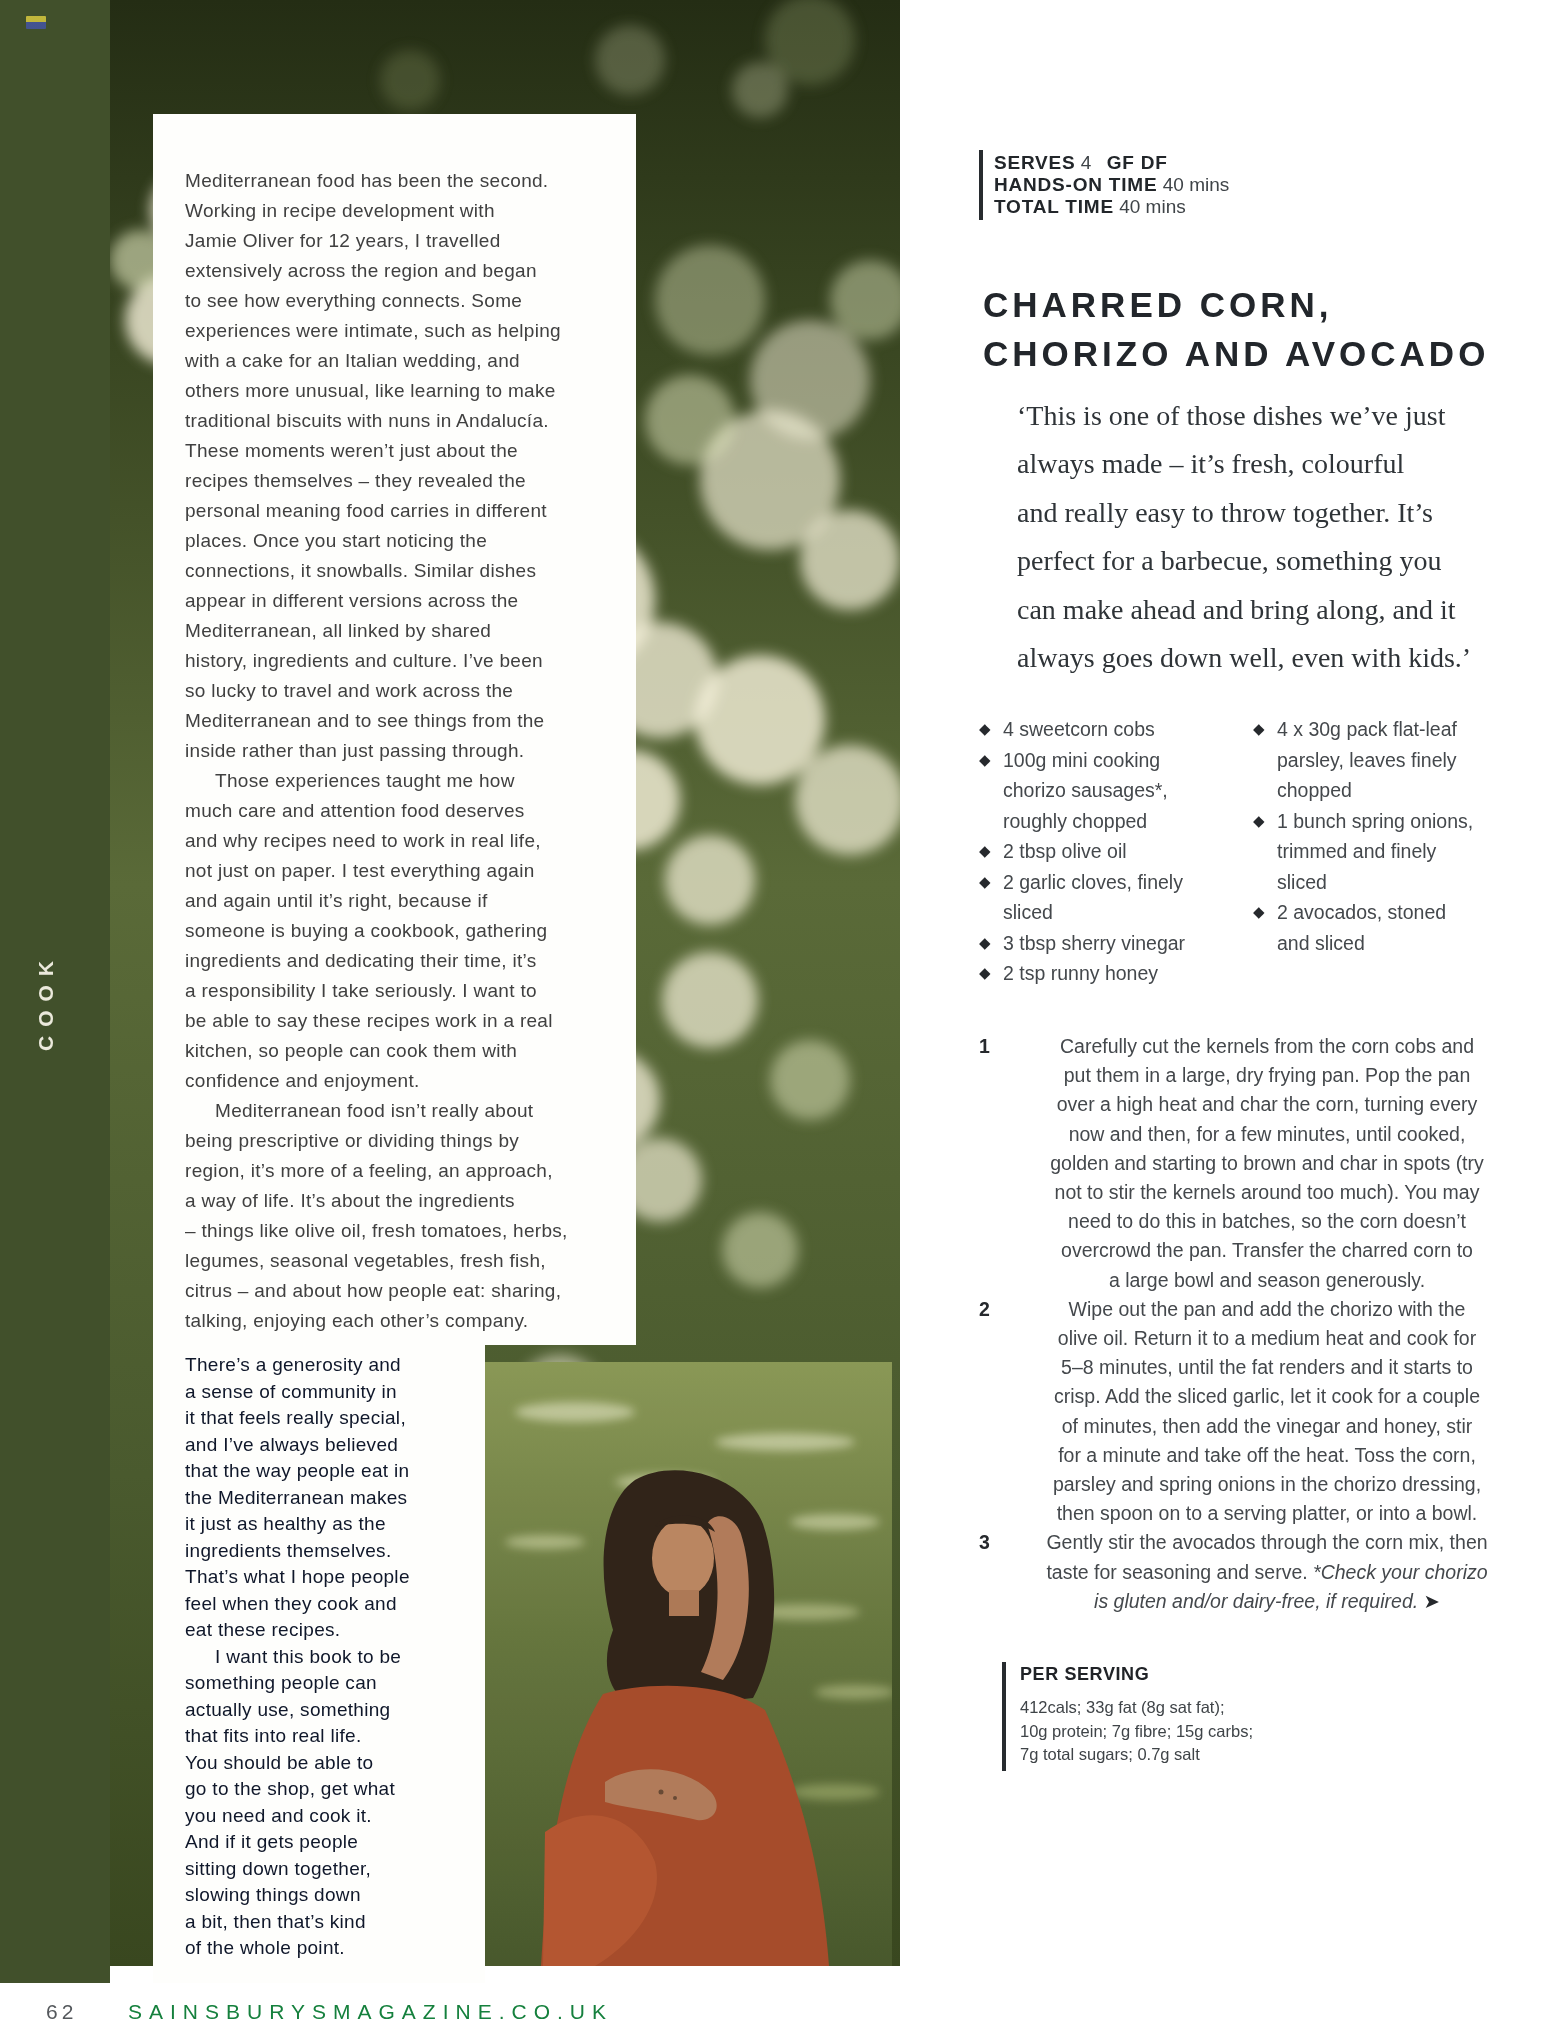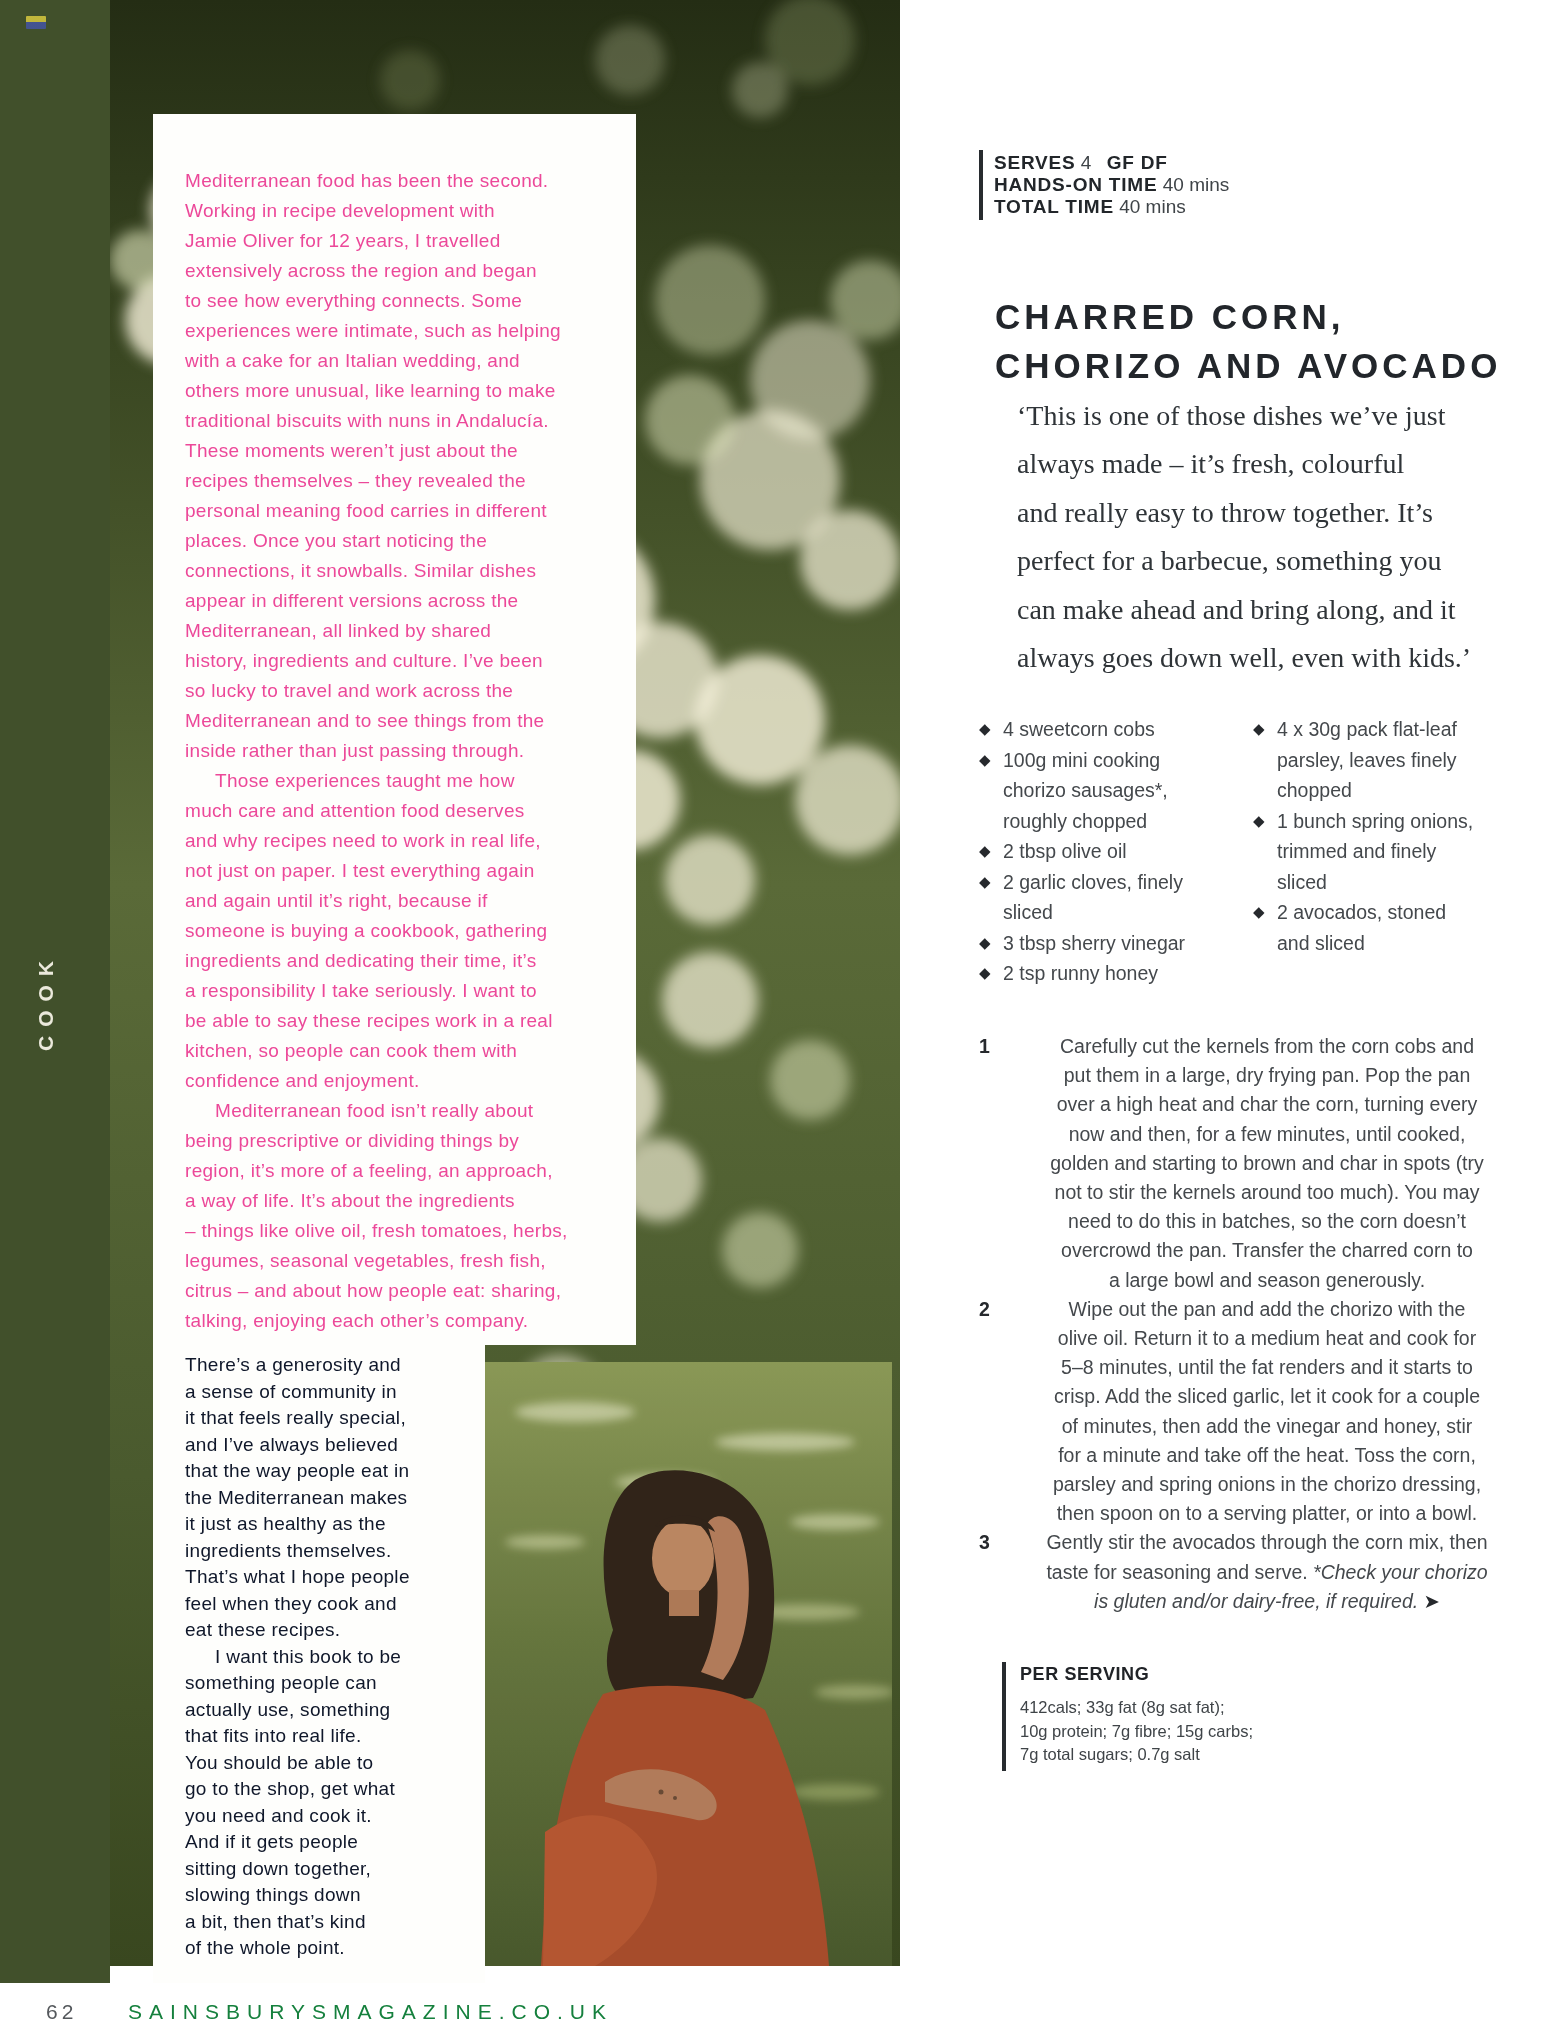--- a/index.html
+++ b/index.html
@@ -21,21 +21,21 @@
   
   .panel1{left:153px;top:114px;width:483px;height:1231px;background:#fefefc;}
   .panel2{left:153px;top:1345px;width:332px;height:638px;background:#fefefc;}
 
   
   .photo{left:485px;top:1362px;width:407px;height:604px;}
   .photo svg{display:block;width:100%;height:100%;}
 
   
   .article-wide{left:185px;top:166px;width:445px;font-size:19px;line-height:30px;
-    color:#ec4899;letter-spacing:.3px;}
+    color:#404040;letter-spacing:.3px;}
   .article-narrow{left:185px;top:1352px;width:282px;font-size:19px;line-height:26.5px;
     color:#0f172a;letter-spacing:.3px;}
   .para{white-space:pre-line;margin:0;}
   .para.indent{text-indent:30px;}
 
   
   .recipe{left:979px;top:0;width:571px;height:1822px;}
   .meta{position:absolute;left:0;top:150px;border-left:4px solid #272b2f;padding:2px 0 2px 11px;
     font-size:19px;line-height:22px;color:#3f4448;}
   .meta b{color:#22262a;letter-spacing:.8px;}
@@ -276,21 +276,21 @@
       <div>
         <b>HANDS-ON TIME</b>
         <span>40 mins</span>
       </div>
       <div>
         <b>TOTAL TIME</b>
         <span>40 mins</span>
       </div>
     </div>
 
-    <h1 class="title" style="margin:16px;">CHARRED CORN,
+    <h1 class="title" style="margin:4px;">CHARRED CORN,
 CHORIZO AND AVOCADO</h1>
 
     <div class="quote">‘This is one of those dishes we’ve just
 always made – it’s fresh, colourful
 and really easy to throw together. It’s
 perfect for a barbecue, something you
 can make ahead and bring along, and it
 always goes down well, even with kids.’</div>
 
     <div class="ingredients">

